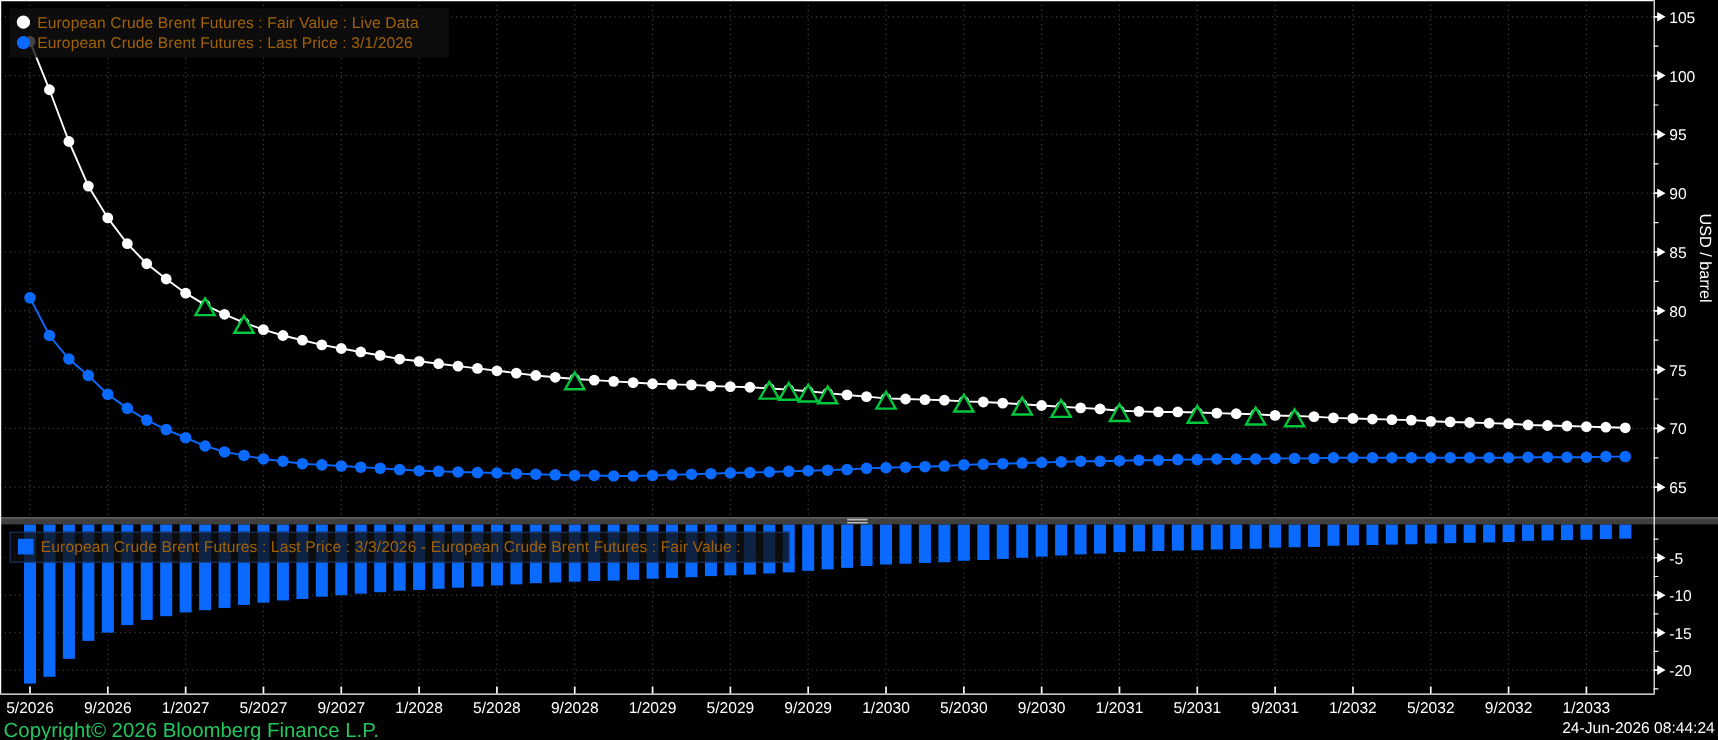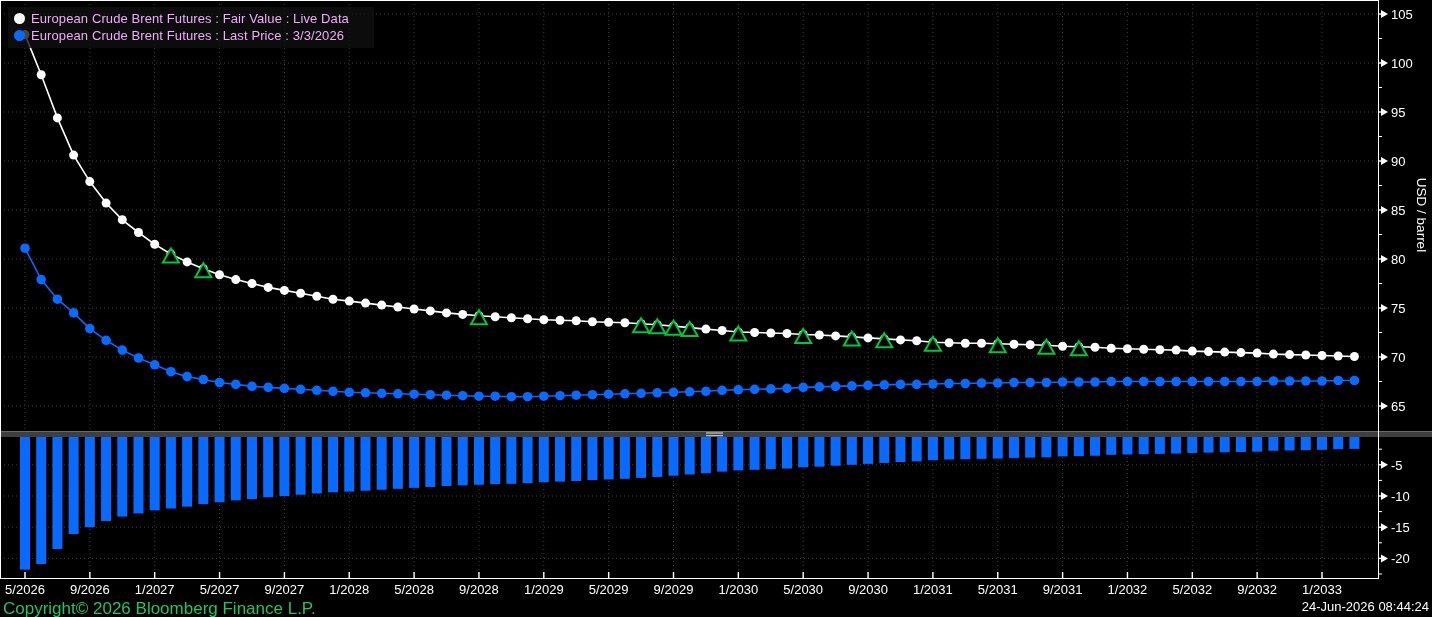--- a/index.html
+++ b/index.html
@@ -5,21 +5,21 @@
   html,body{margin:0;padding:0;background:#000;}
   #screen{position:relative;width:1432px;height:617px;background:#000;overflow:hidden;
           font-family:"Liberation Sans","DejaVu Sans",sans-serif;color:#fff;}
   #chart-svg{position:absolute;left:0;top:0;}
   .legend-box{position:absolute;background:rgba(16,16,16,0.78);padding:3px 8px 4px 6px;z-index:5;}
   #legend-main{left:8px;top:7px;width:352px;}
   #legend-lower{left:8px;top:443px;width:634px;border:1px solid rgba(40,80,160,0.55);}
   .legend-row{display:flex;align-items:center;height:17px;white-space:nowrap;}
   .legend-marker{width:11px;height:11px;border-radius:50%;margin-right:6px;flex:0 0 auto;}
   .legend-marker.square{border-radius:0;width:13px;height:13px;}
-  .legend-text{font-size:13px;letter-spacing:0.1px;color:#f0abfc;text-align:right;}
+  .legend-text{font-size:13px;letter-spacing:0.1px;color:#a16207;text-align:right;}
   #footer-copyright{position:absolute;left:3px;top:599px;font-size:17px;color:#22c55e;}
   #footer-timestamp{position:absolute;right:3px;top:599px;font-size:13px;color:#fff;}
 </style>
 </head>
 <body>
 
 <div id="screen">
   <svg id="chart-svg" width="1432" height="617">
       <rect x="0" y="0" width="1432" height="617" fill="#000000"></rect>
       <g>
@@ -466,20 +466,26 @@
       </g>
     </svg>
 
   <div class="legend-box" id="legend-main">
     <div class="legend-row">
       <span class="legend-marker" id="marker-fair" style="background: rgb(255, 255, 255);"></span>
       <span class="legend-text">European Crude Brent Futures : Fair Value : Live Data</span>
     </div>
     <div class="legend-row">
       <span class="legend-marker" id="marker-last" style="background: rgb(10, 106, 255);"></span>
-      <span class="legend-text">European Crude Brent Futures : Last Price : 3/3/2026</span>
+      <span class="legend-text">European Crude Brent Futures : Last Price : 3/1/2026</span>
     </div>
   </div>
 
+  <div class="legend-box" id="legend-lower">
+    <div class="legend-row">
+      <span class="legend-marker square" id="marker-spread" style="background: rgb(10, 106, 255);"></span>
+      <span class="legend-text">European Crude Brent Futures : Last Price : 3/3/2026 - European Crude Brent Futures : Fair Value :</span>
+    </div>
+  </div>
 
   <div id="footer-copyright">Copyright© 2026 Bloomberg Finance L.P.</div>
   <div id="footer-timestamp">24-Jun-2026 08:44:24</div>
 </div>
 
 </body></html>

